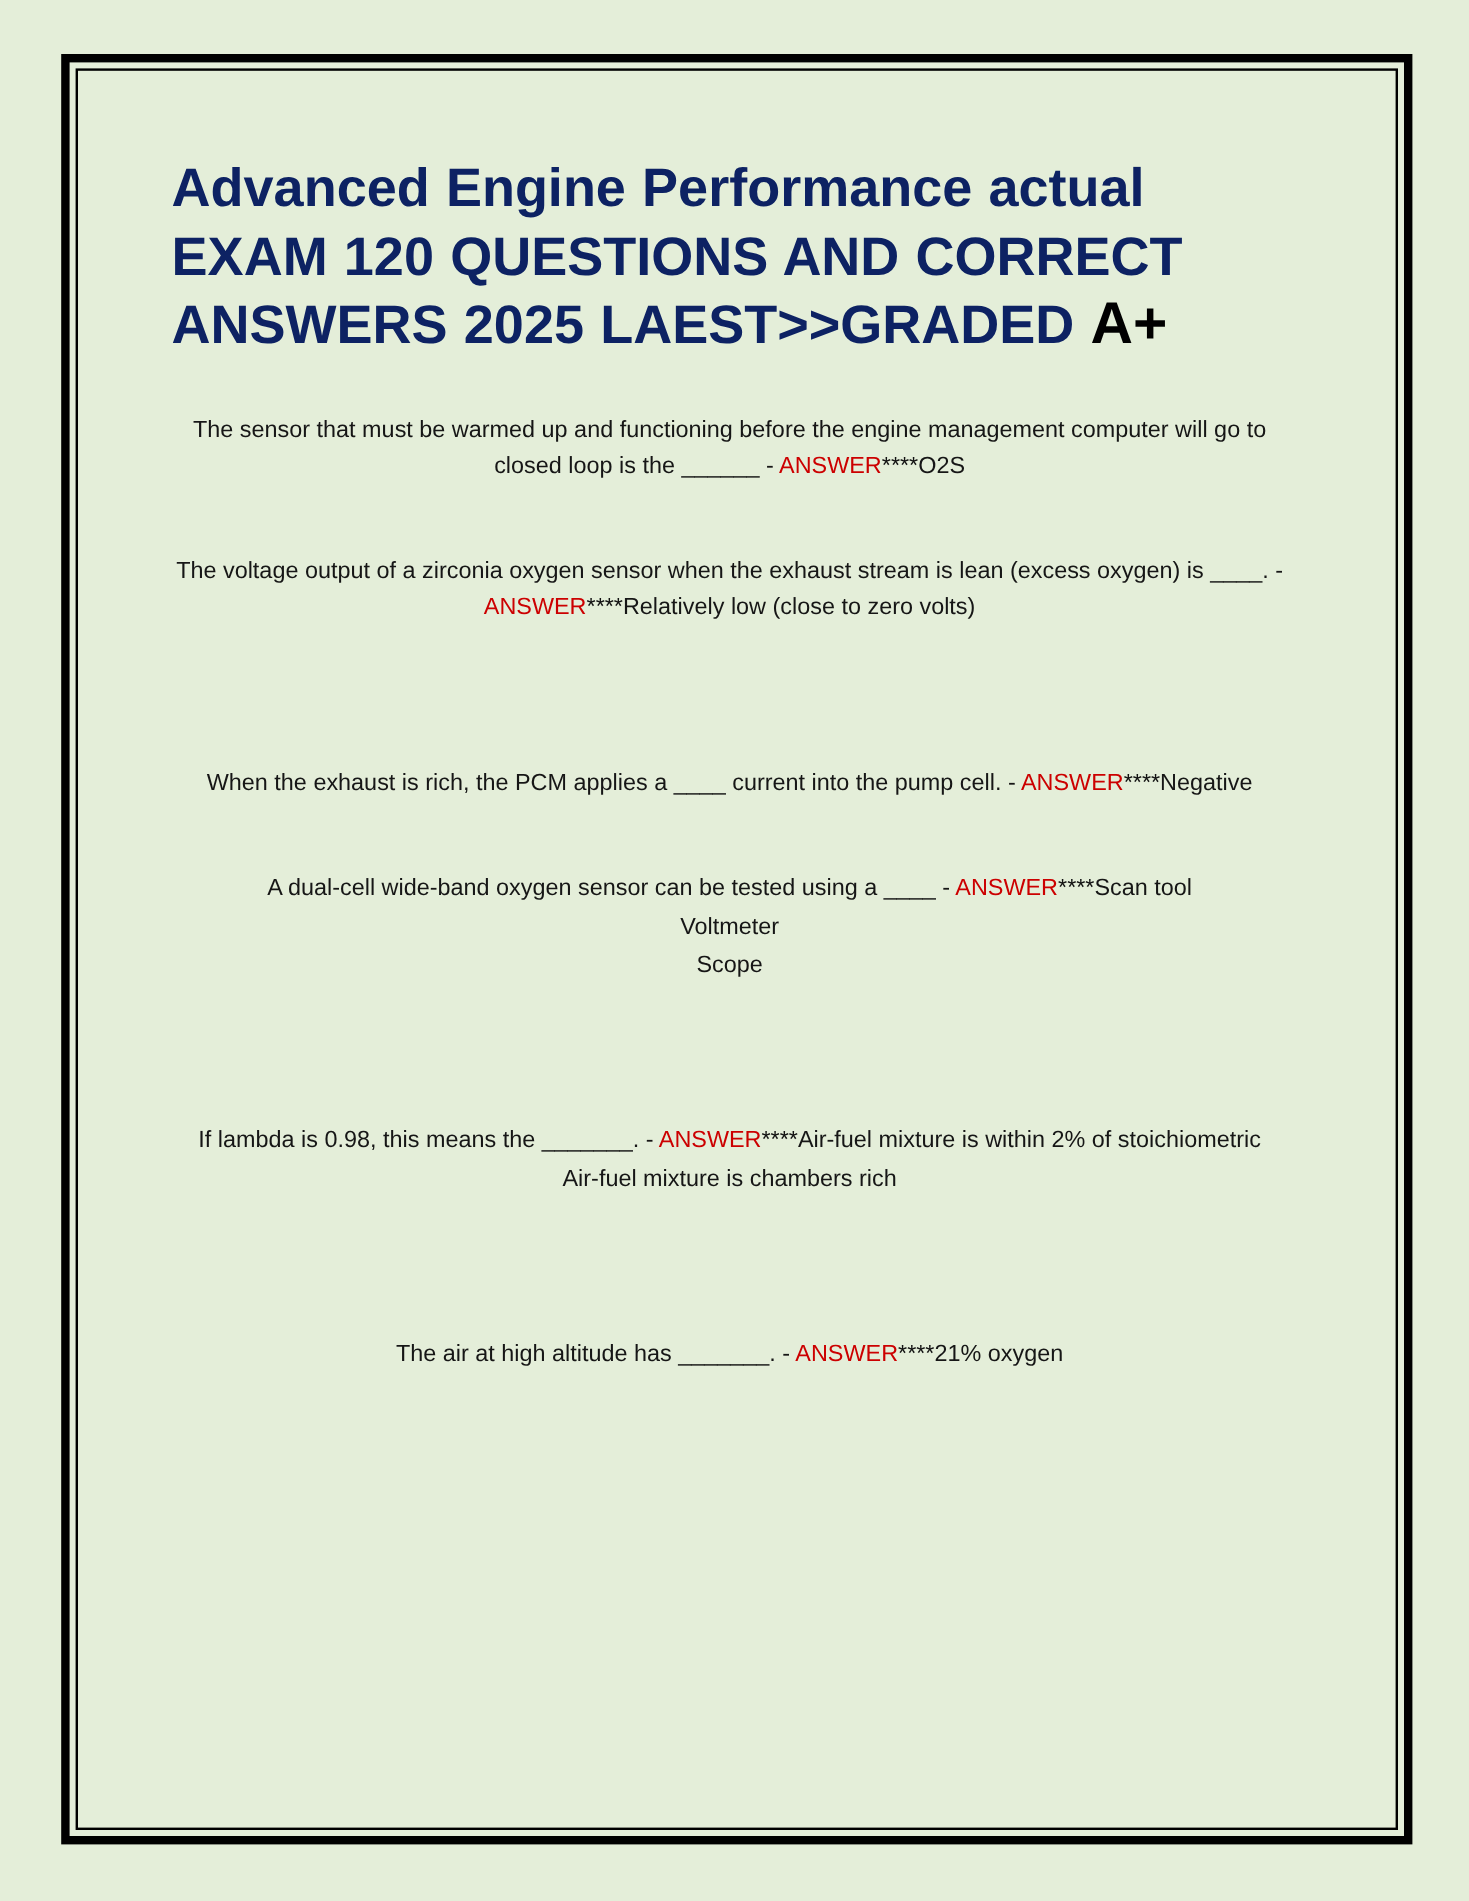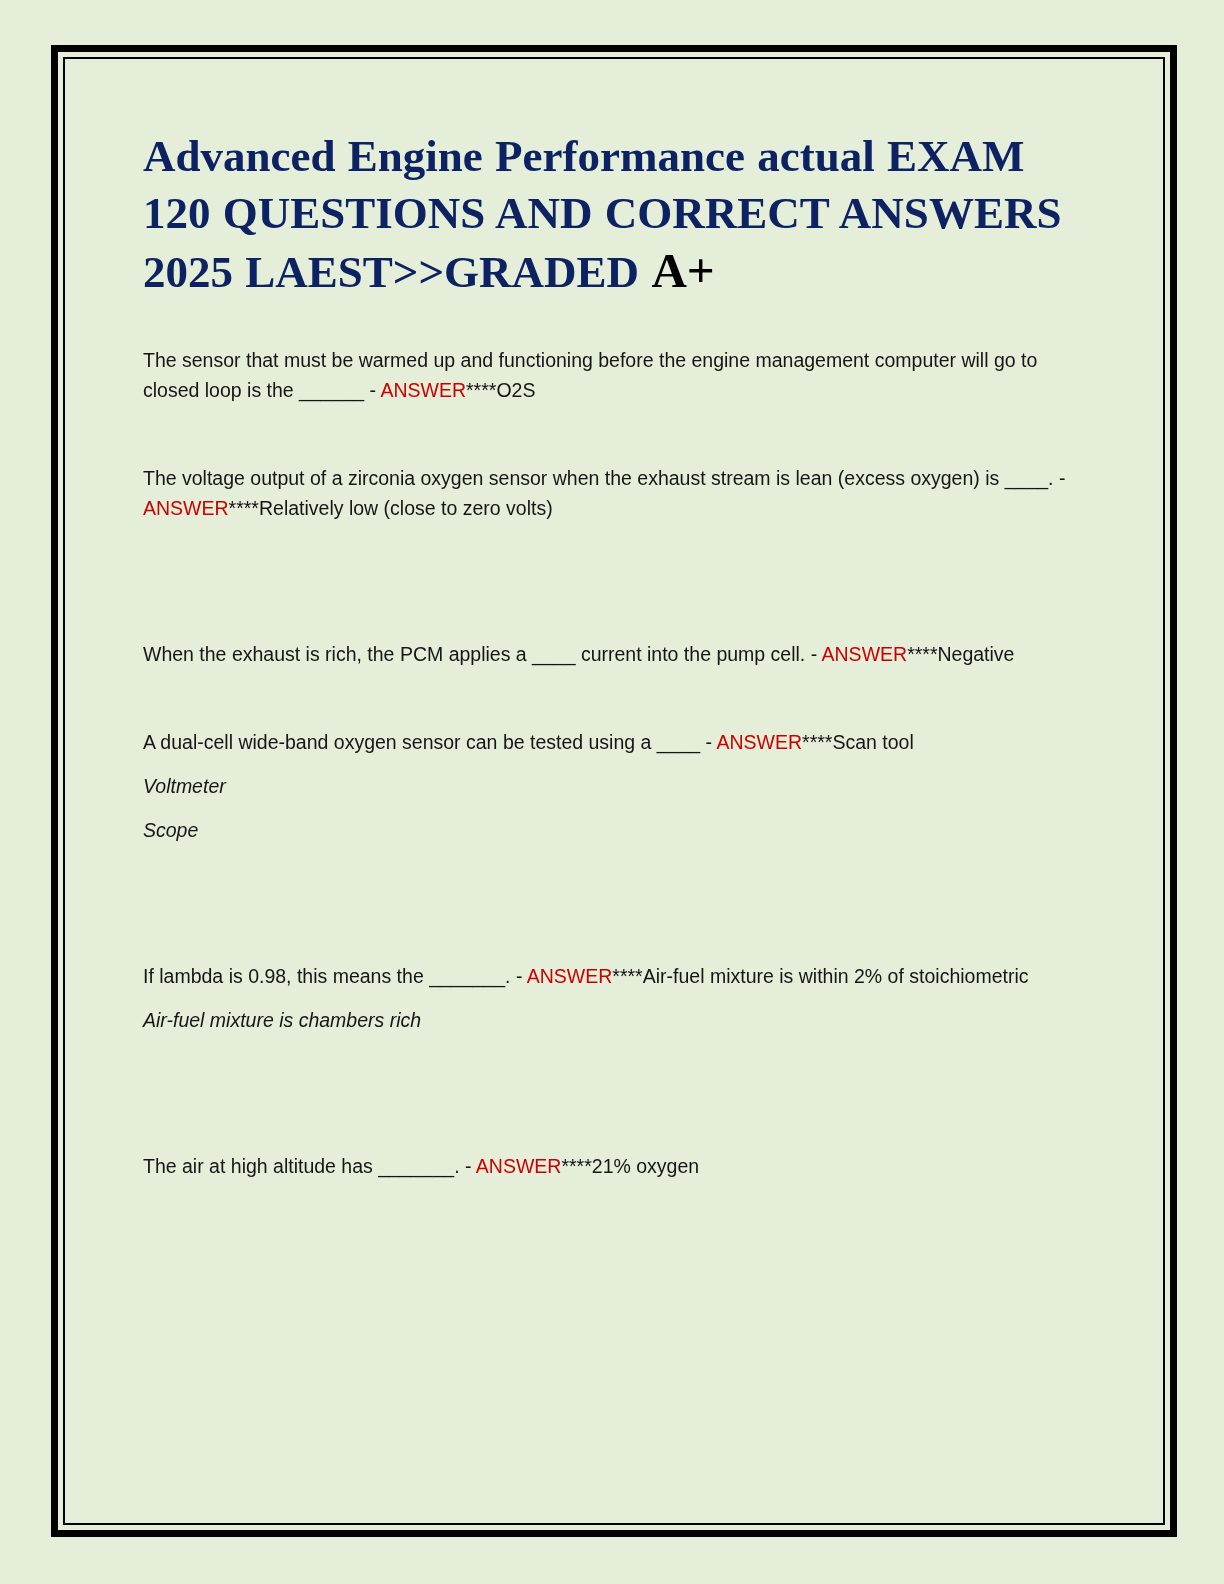--- a/index.html
+++ b/index.html
@@ -45,58 +45,58 @@
   
   .content {
     position: absolute;
     left: 143px;
     top: 128px;
     width: 930px;
   }
 
   
   .doc-title {
-    font-family: Liberation Serif, serif;
+    font-family: Liberation Sans, sans-serif;
     font-weight: bold;
     font-size: 45px;
     line-height: 57px;
     color: #0d2263;
     letter-spacing: 0px;
     margin: 0 0 0 0;
     padding: 0;
     word-spacing: 1px;
   }
   .doc-title .grade {
     color: #000000;
     font-size: 49px;
   }
 
   
   .qa-list {
     margin: 0;
     padding: 0;
     list-style: none;
+    text-align: center;
   }
   .qa-block {
     margin: 0;
     padding: 0;
   }
   .qa-line {
     font-family: "Liberation Sans", sans-serif;
     font-size: 19.5px;
     line-height: 30px;
     color: #161616;
     margin: 0;
     padding: 0;
     font-stretch: semi-condensed;
     -webkit-font-smoothing: antialiased;
   }
   .qa-line.extra {
-    margin-top: 14px;
-    font-style: italic;
+    margin-top: 2px;
   }
   .ans {
     color: #cc0000;
   }
   .stars {
     color: #121212;
   }
   .gap-lg { height: 58px; }
 
   .title-gap { height: 44px; }

